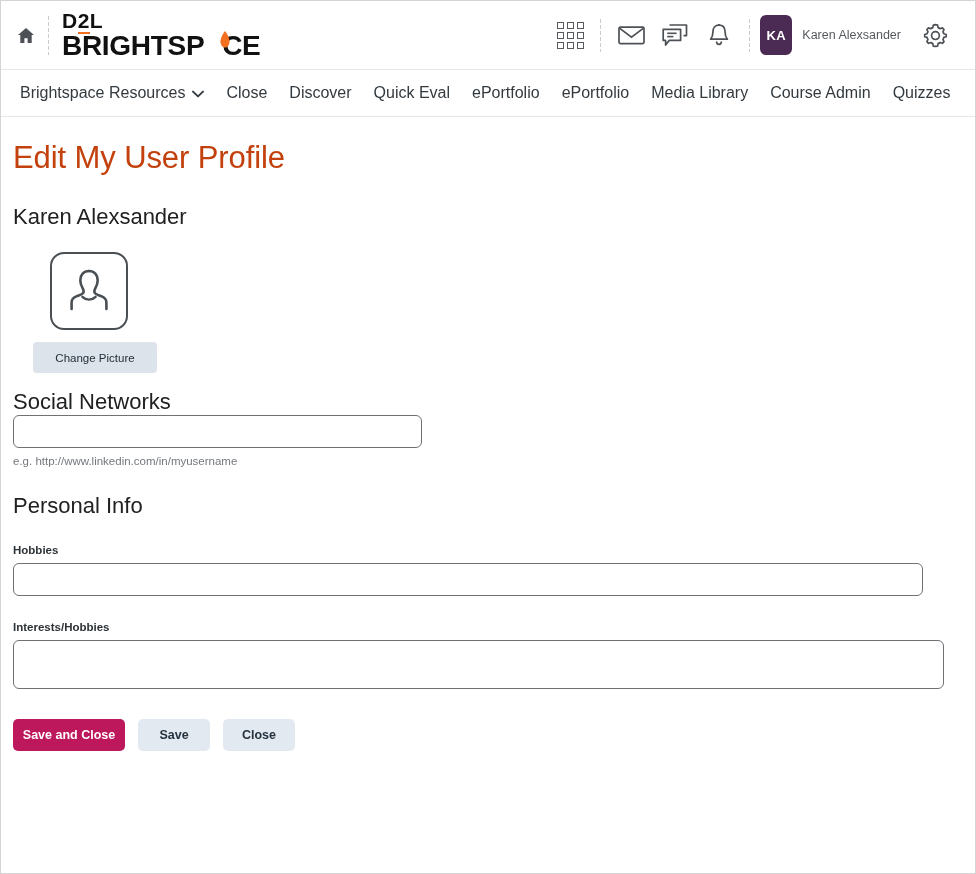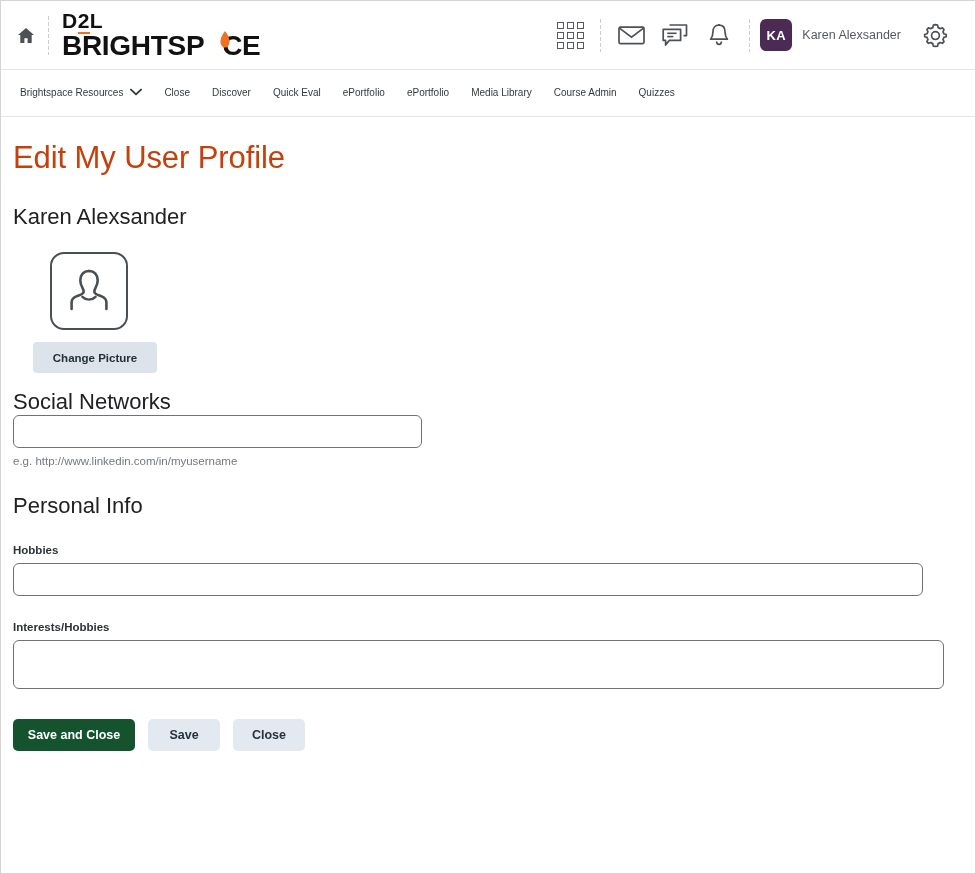--- a/index.html
+++ b/index.html
@@ -92,21 +92,21 @@
     grid-template-columns: repeat(3, 7px);
     grid-template-rows: repeat(3, 7px);
     gap: 3px;
   }
   .waffle i {
     display:block; width: 7px; height: 7px;
     border: 1.6px solid #56595e;
     background: #fff;
   }
   .avatar-badge {
-    width: 32px; height: 32px;
+    width: 32px; height: 40px;
     border-radius: 6px;
     background: #4b2a54;
     color: #fff;
     font-size: 13px;
     font-weight: bold;
     display: flex; align-items: center; justify-content: center;
     letter-spacing: 0.3px;
     margin-left: 2px;
     cursor: pointer;
   }
@@ -122,21 +122,21 @@
   
   .navbar {
     height: 47px;
     display: flex;
     align-items: center;
     border-bottom: 1px solid #e6e6e6;
     padding-left: 8px;
     gap: 0;
   }
   .navitem {
-    font-size: 10px;
+    font-size: 16px;
     color: #333a3f;
     padding: 0 11px;
     line-height: 46px;
     white-space: nowrap;
     cursor: pointer;
     display: flex; align-items: flex-end;
   }
   .navitem .caret {
     margin-left: 7px;
     display: inline-block;
@@ -167,21 +167,21 @@
   }
   .change-pic-btn {
     margin-top: 12px;
     margin-left: 20px;
     width: 124px;
     height: 31px;
     background: #dde3ea;
     border: none;
     border-radius: 4px;
     font-size: 11.5px;
-    font-weight: bold;
+    font-weight: normal;
     color: #23303b;
     font-family: "Liberation Sans", sans-serif;
     cursor: pointer;
   }
   h2.section-title {
     font-size: 22px;
     font-weight: normal;
     color: #202122;
     margin: 26px 0 0 0;
   }
@@ -221,23 +221,23 @@
   .btn {
     border: none;
     border-radius: 5px;
     font-family: "Liberation Sans", sans-serif;
     font-size: 12.5px;
     font-weight: bold;
     height: 32px;
     cursor: pointer;
   }
   .btn-primary {
-    background: #14532d;
+    background: #be185d;
     color: #ffffff;
-    width: 122px;
+    width: 112px;
   }
   .btn-secondary {
     background: #e3e9f0;
     color: #25323d;
     width: 72px;
   }
 </style>
 </head>
 <body>
 

